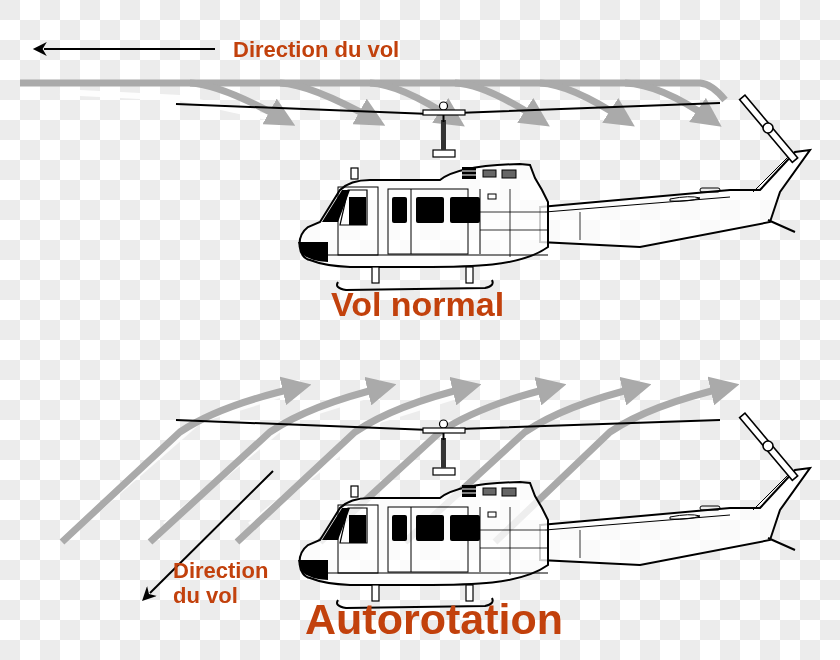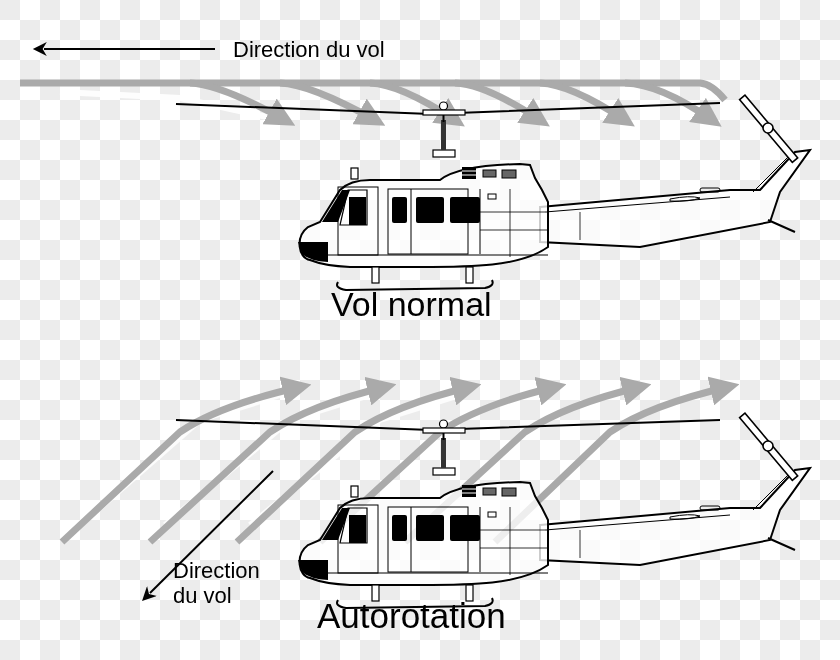--- a/index.html
+++ b/index.html
@@ -7,25 +7,25 @@
     width: 840px; height: 660px; overflow: hidden; position: relative;
     background-color: #ffffff;
     background-image:
       linear-gradient(45deg, #ececec 25%, transparent 25%, transparent 75%, #ececec 75%),
       linear-gradient(45deg, #ececec 25%, transparent 25%, transparent 75%, #ececec 75%);
     background-size: 40px 40px;
     background-position: 20px 0, 0 20px;
     font-family: "Liberation Sans", "DejaVu Sans", sans-serif;
   }
   svg.diagram { position: absolute; left: 0; top: 0; }
-  .label { position: absolute; color: #000000; white-space: nowrap; line-height: 1; }
+  .label { position: absolute; color: #c2410c; white-space: nowrap; line-height: 1; font-weight: bold; }
   .dir-top { left: 233px; top: 39px; font-size: 22px; }
   .title-normal { left: 331px; top: 287px; font-size: 34px; }
   .dir-bottom { left: 173px; top: 558px; font-size: 22px; line-height: 25px; white-space: pre; }
-  .title-auto { left: 317px; top: 598px; font-size: 35px; }
+  .title-auto { left: 305px; top: 598px; font-size: 43px; }
 </style>
 </head>
 <body>
 
 <svg class="diagram" width="840" height="660" viewBox="0 0 840 660" xmlns="http://www.w3.org/2000/svg">
   <defs>
     <marker id="grayhead" viewBox="0 0 10 10" refX="6" refY="5" markerWidth="4.2" markerHeight="4.2" orient="auto" markerUnits="strokeWidth">
       <path d="M0,0 L10,5 L0,10 z" fill="#aaaaaa"></path>
     </marker>
     <marker id="blackhead" viewBox="0 0 10 10" refX="2" refY="5" markerWidth="8" markerHeight="7" orient="auto" markerUnits="strokeWidth">

